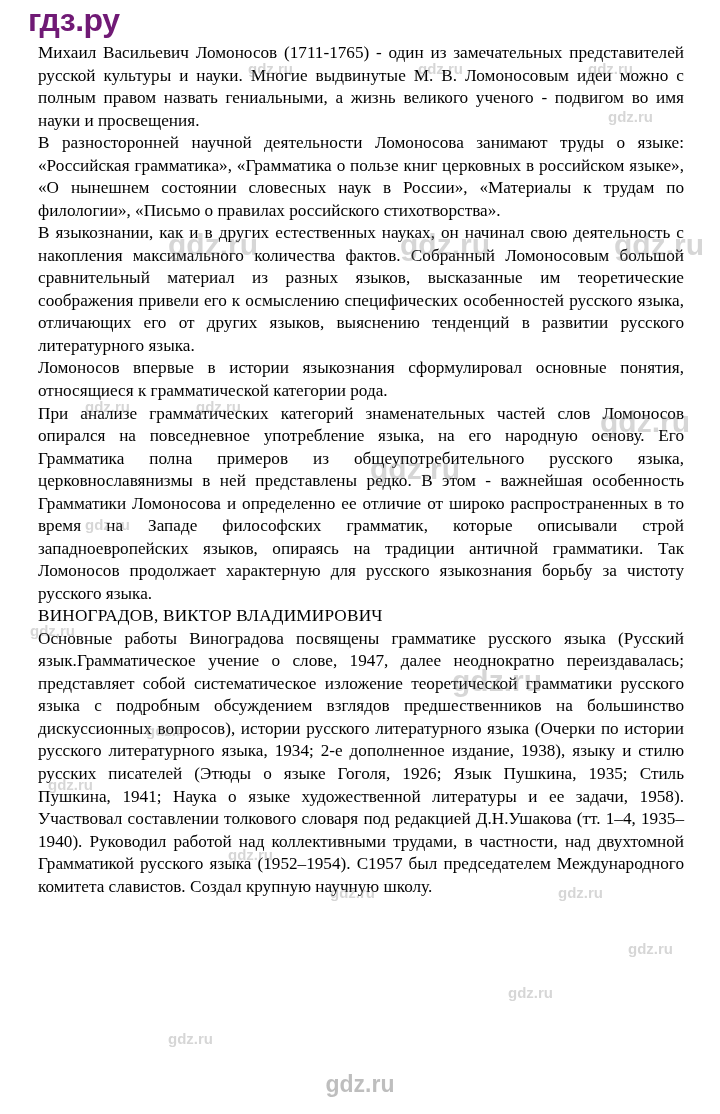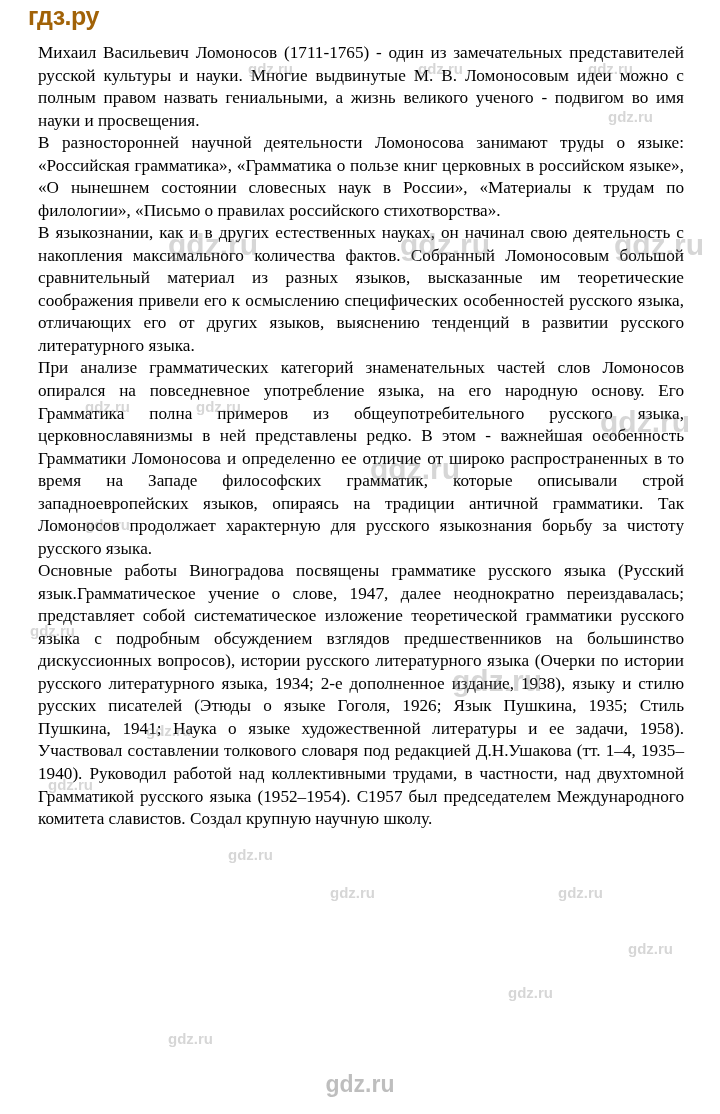--- a/index.html
+++ b/index.html
@@ -18,24 +18,24 @@
     position: relative;
     width: 720px;
     height: 1114px;
     background: #ffffff;
   }
   .site-logo {
     position: absolute;
     top: 2px;
     left: 28px;
     font-family: "Liberation Sans", sans-serif;
-    font-size: 25px;
+    font-size: 32px;
     font-weight: bold;
     letter-spacing: -0.5px;
-    color: #a16207;
+    color: #701a75;
   }
   .content {
     position: absolute;
     left: 38px;
     top: 42px;
     width: 646px;
   }
   p.para {
     margin: 0;
     font-size: 17.2px;
@@ -75,21 +75,23 @@
 <div class="page">
 
   <div class="site-logo">
     <span>гдз.ру</span>
   </div>
 
   <div class="content">
     <p class="para">Михаил Васильевич Ломоносов (1711-1765) - один из замечательных представителей русской культуры и науки. Многие выдвинутые М. В. Ломоносовым идеи можно с полным правом назвать гениальными, а жизнь великого ученого - подвигом во имя науки и просвещения.</p>
     <p class="para">В разносторонней научной деятельности Ломоносова занимают труды о языке: «Российская грамматика», «Грамматика о пользе книг церковных в российском языке», «О нынешнем состоянии словесных наук в России», «Материалы к трудам по филологии», «Письмо о правилах российского стихотворства».</p>
     <p class="para">В языкознании, как и в других естественных науках, он начинал свою деятельность с накопления максимального количества фактов. Собранный Ломоносовым большой сравнительный материал из разных языков, высказанные им теоретические соображения привели его к осмыслению специфических особенностей русского языка, отличающих его от других языков, выяснению тенденций в развитии русского литературного языка.</p>
+    <p class="para">Ломоносов впервые в истории языкознания сформулировал основные понятия, относящиеся к грамматической категории рода.</p>
     <p class="para">При анализе грамматических категорий знаменательных частей слов Ломоносов опирался на повседневное употребление языка, на его народную основу. Его Грамматика полна примеров из общеупотребительного русского языка, церковнославянизмы в ней представлены редко. В этом - важнейшая особенность Грамматики Ломоносова и определенно ее отличие от широко распространенных в то время на Западе философских грамматик, которые описывали строй западноевропейских языков, опираясь на традиции античной грамматики. Так Ломоносов продолжает характерную для русского языкознания борьбу за чистоту русского языка.</p>
+    <p class="para heading">ВИНОГРАДОВ, ВИКТОР ВЛАДИМИРОВИЧ</p>
     <p class="para">Основные работы Виноградова посвящены грамматике русского языка (Русский язык.Грамматическое учение о слове, 1947, далее неоднократно переиздавалась; представляет собой систематическое изложение теоретической грамматики русского языка с подробным обсуждением взглядов предшественников на большинство дискуссионных вопросов), истории русского литературного языка (Очерки по истории русского литературного языка, 1934; 2-е дополненное издание, 1938), языку и стилю русских писателей (Этюды о языке Гоголя, 1926; Язык Пушкина, 1935; Стиль Пушкина, 1941; Наука о языке художественной литературы и ее задачи, 1958). Участвовал составлении толкового словаря под редакцией Д.Н.Ушакова (тт. 1–4, 1935–1940). Руководил работой над коллективными трудами, в частности, над двухтомной Грамматикой русского языка (1952–1954). С1957 был председателем Международного комитета славистов. Создал крупную научную школу.</p>
   </div>
 
   <div id="watermark-layer">
       <div class="wm small" style="left: 248px; top: 60px;">gdz.ru</div>
       <div class="wm small" style="left: 418px; top: 60px;">gdz.ru</div>
       <div class="wm small" style="left: 588px; top: 60px;">gdz.ru</div>
       <div class="wm small" style="left: 608px; top: 108px;">gdz.ru</div>
       <div class="wm big" style="left: 168px; top: 228px;">gdz.ru</div>
       <div class="wm big" style="left: 400px; top: 228px;">gdz.ru</div>

